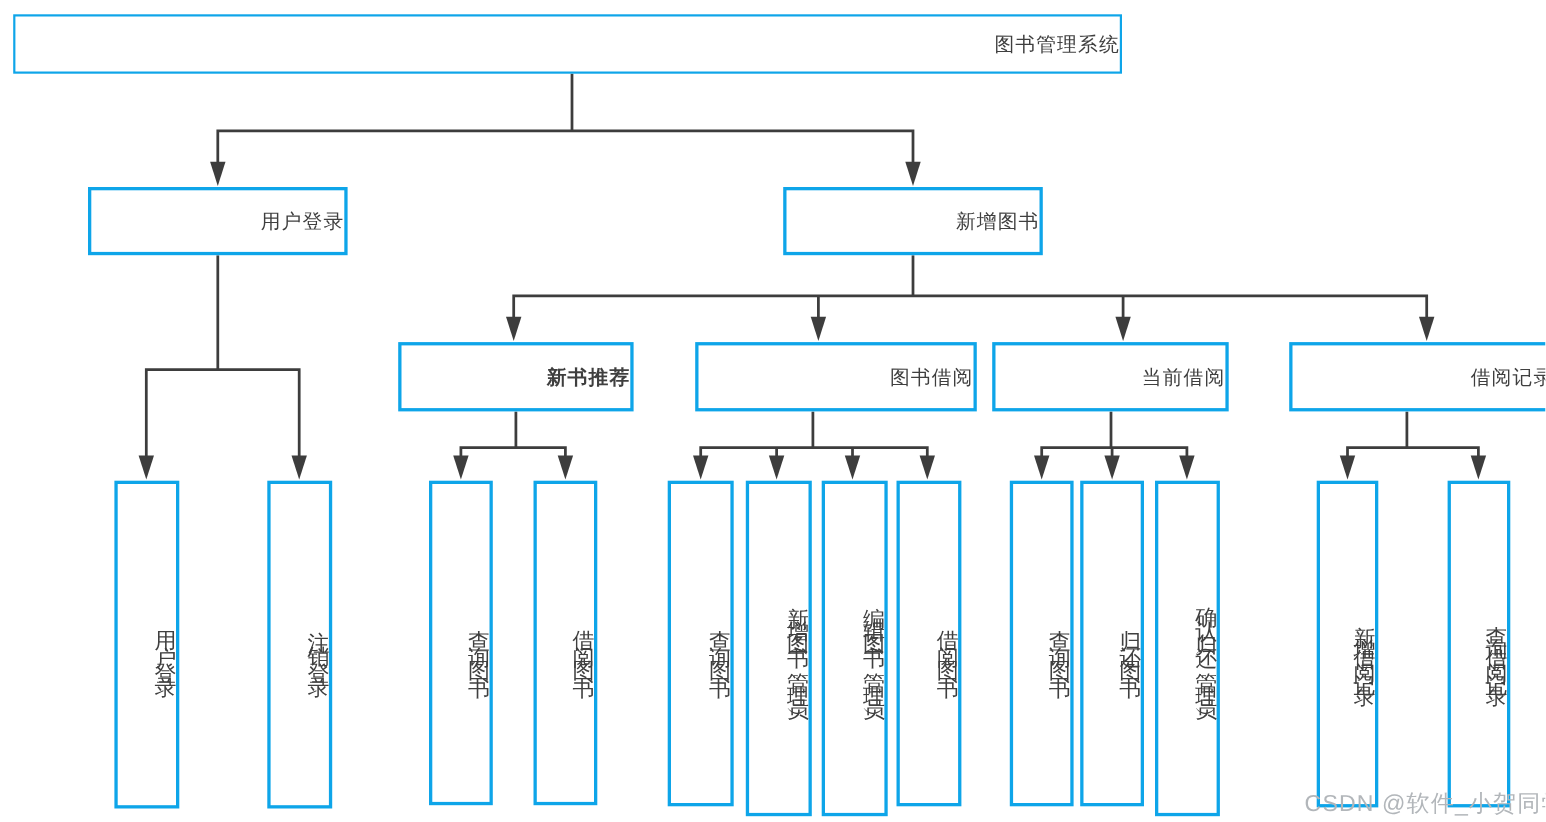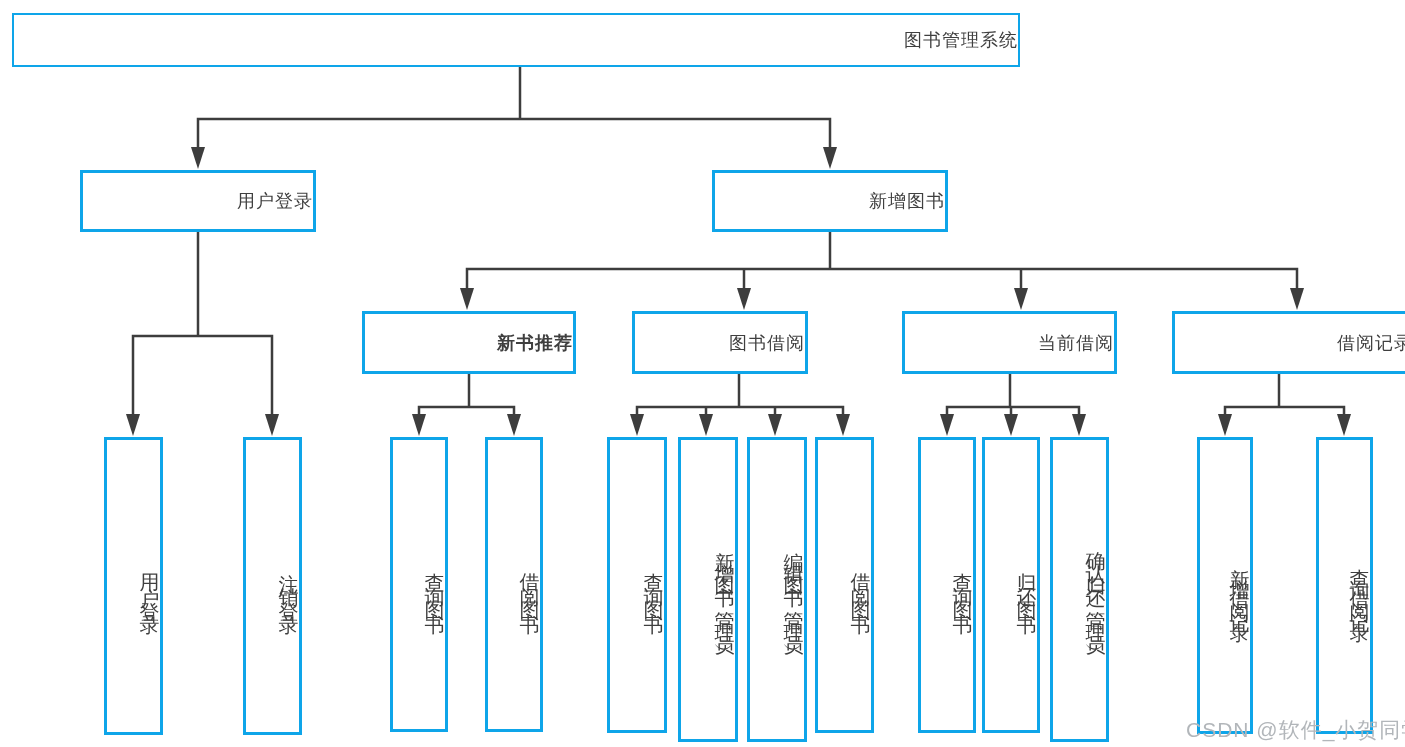--- a/index.html
+++ b/index.html
@@ -110,21 +110,21 @@
   <div class="node" style="left:80px;top:170px;width:236px;height:62px;">
     <span class="hlabel">用户登录</span>
   </div>
   <div class="node" style="left:712px;top:170px;width:236px;height:62px;">
     <span class="hlabel">新增图书</span>
   </div>
 
   <div class="node" style="left:362px;top:311px;width:214px;height:63px;font-weight:bold;">
     <span class="hlabel">新书推荐</span>
   </div>
-  <div class="node" style="left:632px;top:311px;width:176px;height:63px;">
+  <div class="node" style="left:632px;top:311px;width:256px;height:63px;">
     <span class="hlabel">图书借阅</span>
   </div>
   <div class="node" style="left:902px;top:311px;width:215px;height:63px;padding-left:48px;">
     <span class="hlabel">当前借阅</span>
   </div>
   <div class="node" style="left:1172px;top:311px;width:244px;height:63px;">
     <span class="hlabel">借阅记录</span>
   </div>
 
   <div class="node leaf" style="left:104px;top:437px;width:59px;height:298px;">

